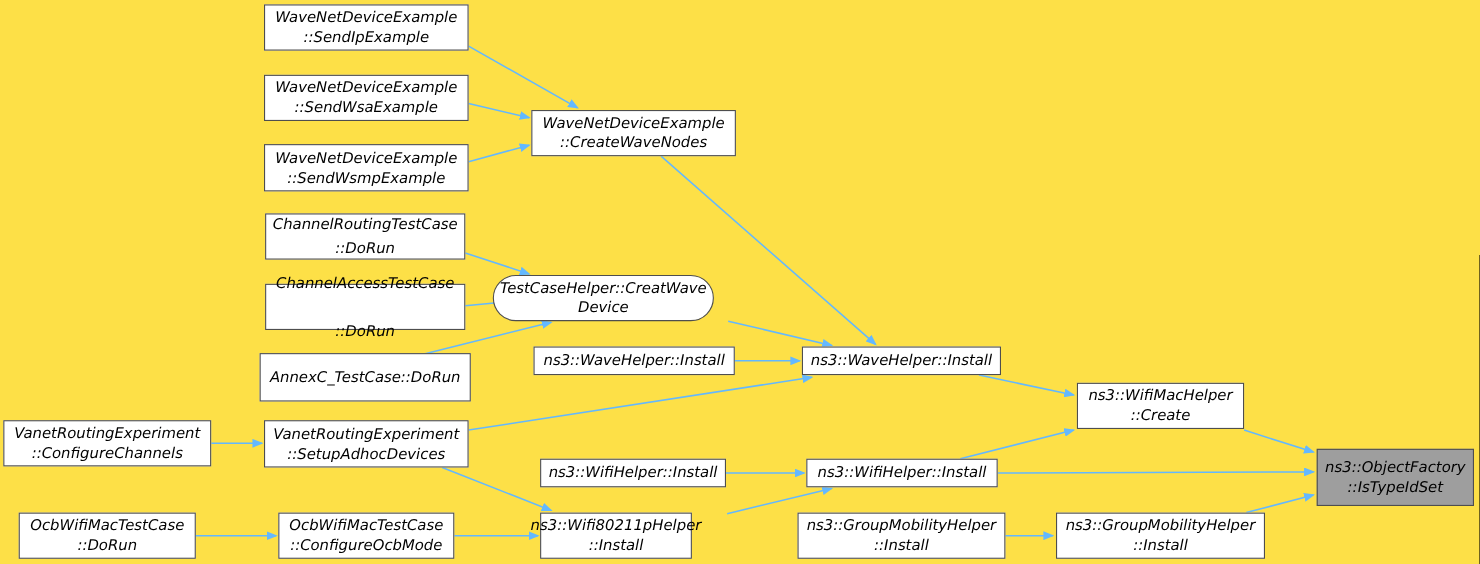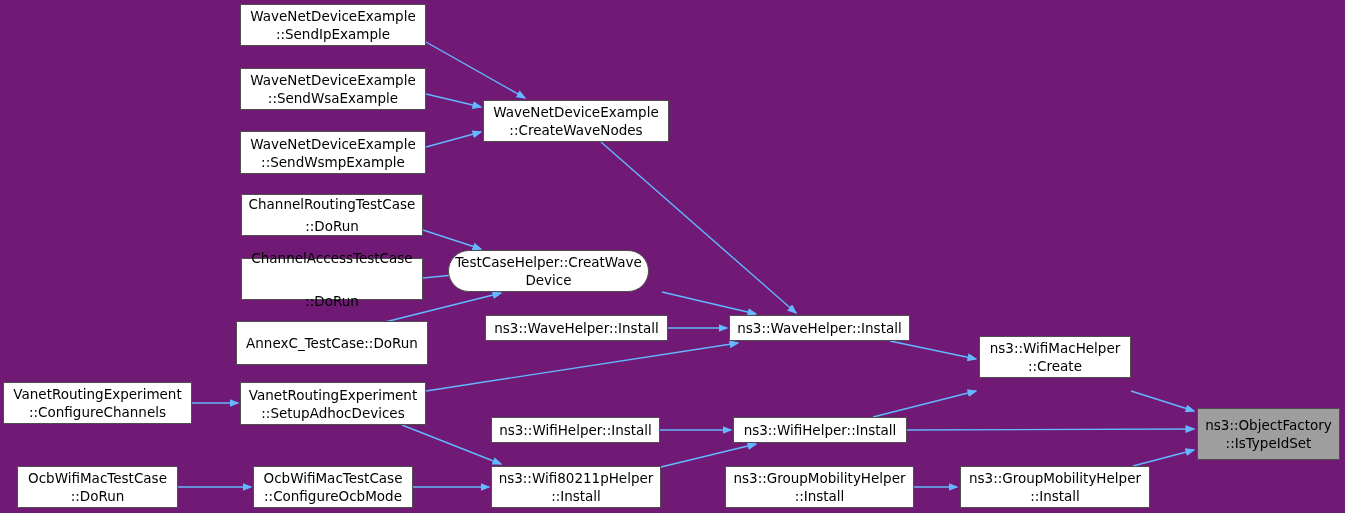--- a/index.html
+++ b/index.html
@@ -42,21 +42,21 @@
     background: #9e9e9e;
     cursor: default;
   }
   .node-line {
     display: block;
   }
 </style>
 </head>
 <body>
 
-<div id="canvas" style="background: #701a75;">
+<div id="canvas" style="background: #fde047; font-style: italic;">
   <svg id="edge-layer" xmlns="http://www.w3.org/2000/svg" width="1345" height="513" viewBox="0 0 1345 513">
     <defs>
       <marker id="arrowhead" viewBox="0 0 10 8" refX="8.5" refY="4" markerWidth="10" markerHeight="8" orient="auto" markerUnits="userSpaceOnUse">
         <path d="M0,0 L10,4 L0,8 Z" fill="#63B8FF"></path>
       </marker>
     </defs>
     <g id="edges">
         <line x1="426" y1="42" x2="525" y2="98" stroke="#63B8FF" stroke-width="1.4" marker-end="url(#arrowhead)"></line>
         <line x1="426" y1="94" x2="481" y2="107" stroke="#63B8FF" stroke-width="1.4" marker-end="url(#arrowhead)"></line>
         <line x1="426" y1="147" x2="481" y2="132" stroke="#63B8FF" stroke-width="1.4" marker-end="url(#arrowhead)"></line>
@@ -126,33 +126,33 @@
       <div class="node" style="left: 240px; top: 382px; width: 186px; height: 43px; background: rgb(255, 255, 255); border-color: rgb(78, 78, 78); color: rgb(0, 0, 0);">
         <span class="node-line">VanetRoutingExperiment</span>
         <span class="node-line">::SetupAdhocDevices</span>
       </div>
       <div class="node" style="left: 491px; top: 417px; width: 169px; height: 26px; background: rgb(255, 255, 255); border-color: rgb(78, 78, 78); color: rgb(0, 0, 0);">
         <span class="node-line">ns3::WifiHelper::Install</span>
       </div>
       <div class="node" style="left: 733px; top: 417px; width: 174px; height: 26px; background: rgb(255, 255, 255); border-color: rgb(78, 78, 78); color: rgb(0, 0, 0);">
         <span class="node-line">ns3::WifiHelper::Install</span>
       </div>
-      <div class="node" style="left: 979px; top: 336px; width: 152px; height: 42px; background: rgb(255, 255, 255); border-color: rgb(78, 78, 78); color: rgb(0, 0, 0);">
+      <div class="node" style="left: 979px; top: 348px; width: 152px; height: 42px; background: rgb(255, 255, 255); border-color: rgb(78, 78, 78); color: rgb(0, 0, 0);">
         <span class="node-line">ns3::WifiMacHelper</span>
         <span class="node-line">::Create</span>
       </div>
       <div class="node" style="left: 17px; top: 466px; width: 161px; height: 42px; background: rgb(255, 255, 255); border-color: rgb(78, 78, 78); color: rgb(0, 0, 0);">
         <span class="node-line">OcbWifiMacTestCase</span>
         <span class="node-line">::DoRun</span>
       </div>
       <div class="node" style="left: 253px; top: 466px; width: 160px; height: 42px; background: rgb(255, 255, 255); border-color: rgb(78, 78, 78); color: rgb(0, 0, 0);">
         <span class="node-line">OcbWifiMacTestCase</span>
         <span class="node-line">::ConfigureOcbMode</span>
       </div>
-      <div class="node" style="left: 491px; top: 466px; width: 170px; height: 42px; background: rgb(255, 255, 255); border-color: rgb(78, 78, 78); color: rgb(0, 0, 0);">
+      <div class="node" style="left: 491px; top: 466px; width: 138px; height: 42px; background: rgb(255, 255, 255); border-color: rgb(78, 78, 78); color: rgb(0, 0, 0);">
         <span class="node-line">ns3::Wifi80211pHelper</span>
         <span class="node-line">::Install</span>
       </div>
       <div class="node" style="left: 725px; top: 466px; width: 189px; height: 42px; background: rgb(255, 255, 255); border-color: rgb(78, 78, 78); color: rgb(0, 0, 0);">
         <span class="node-line">ns3::GroupMobilityHelper</span>
         <span class="node-line">::Install</span>
       </div>
       <div class="node" style="left: 960px; top: 466px; width: 190px; height: 42px; background: rgb(255, 255, 255); border-color: rgb(78, 78, 78); color: rgb(0, 0, 0);">
         <span class="node-line">ns3::GroupMobilityHelper</span>
         <span class="node-line">::Install</span>

